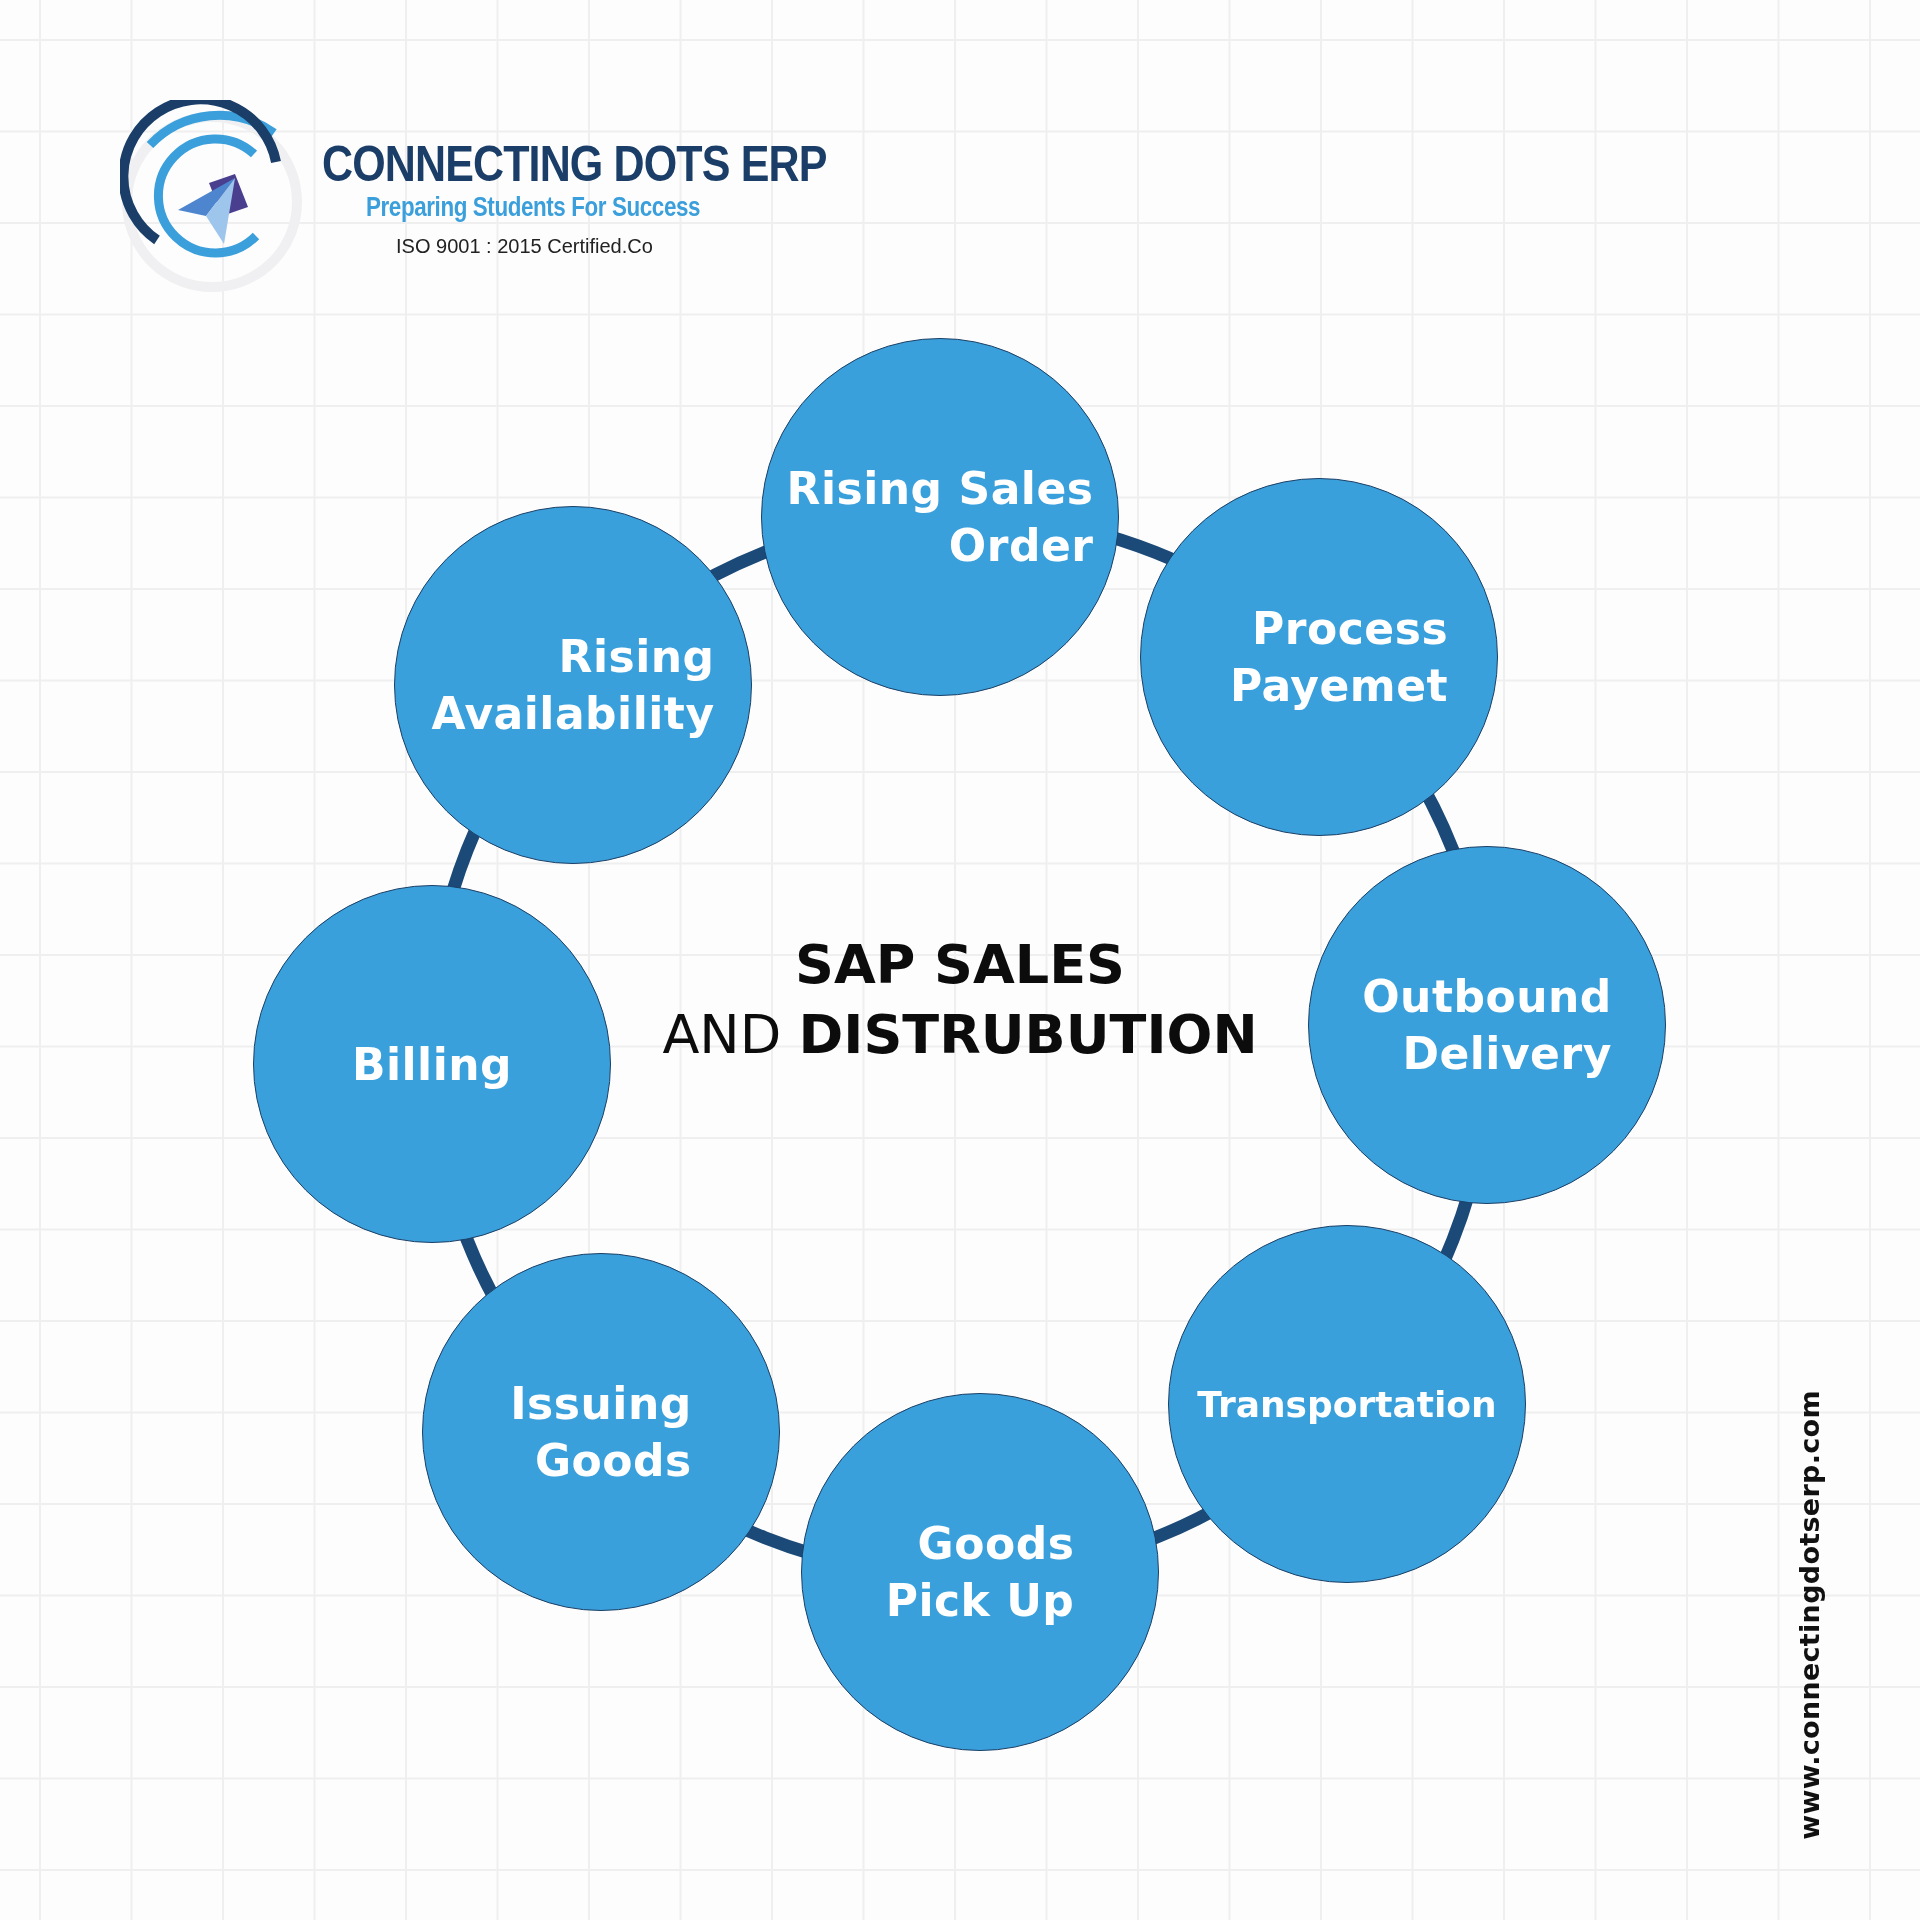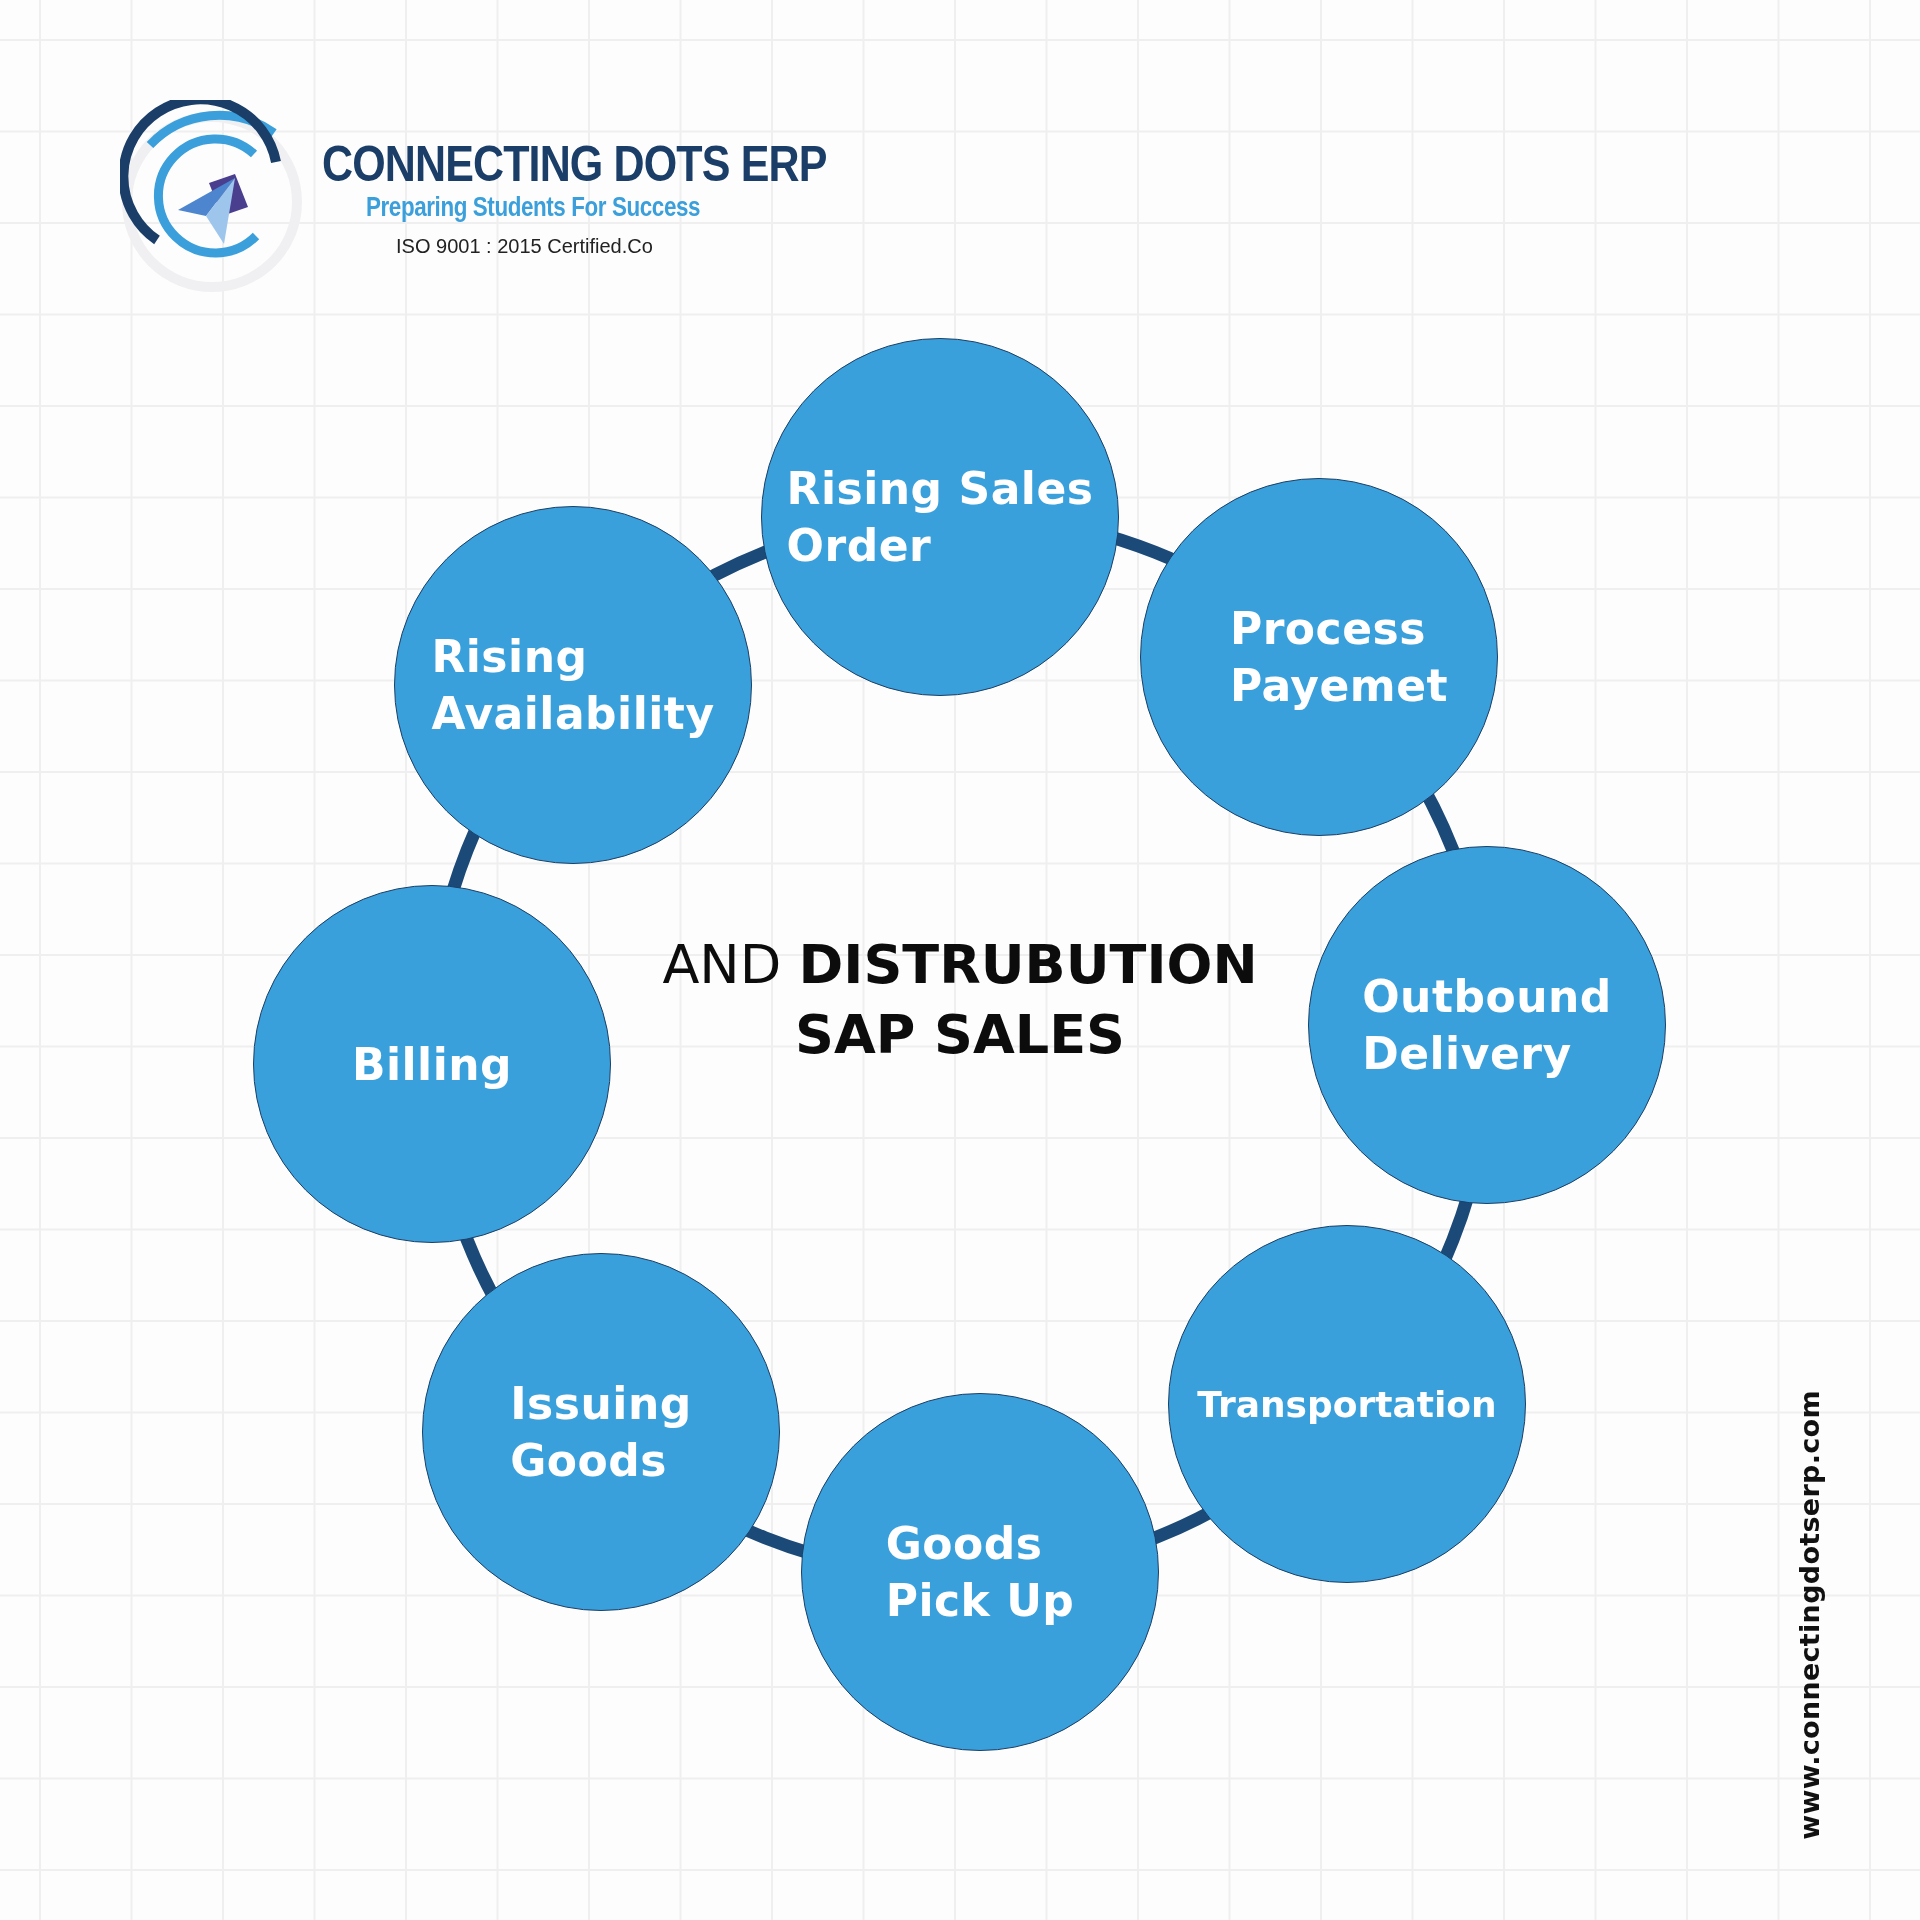--- a/index.html
+++ b/index.html
@@ -85,21 +85,21 @@
       position: absolute;
       width: 358px;
       height: 358px;
       border-radius: 50%;
       background: #3aa0dc;
       border: 1.5px solid #1b3f66;
       box-sizing: border-box;
       display: flex;
       align-items: center;
       justify-content: center;
-      text-align: left;
+      text-align: right;
     }
     .node-label {
       color: #ffffff;
       font-family: "DejaVu Sans", sans-serif;
       font-weight: 700;
       font-size: 44px;
       line-height: 57px;
       white-space: pre-line;
       letter-spacing: 0.5px;
     }
@@ -192,19 +192,19 @@
   </div>
   <div class="node" style="left:253px; top:885px;">
     <span class="node-label">Billing</span>
   </div>
   <div class="node" style="left:394px; top:506px;">
     <span class="node-label">Rising
 Availability</span>
   </div>
 
   <div class="center-title">
+    <span class="line bold">SAP SALES</span>
     <span class="line"><span class="reg">AND </span><span class="bold">DISTRUBUTION</span></span>
-    <span class="line bold">SAP SALES</span>
   </div>
 
   <div class="website">www.connectingdotserp.com</div>
 
 </div>
 
 </body></html>

